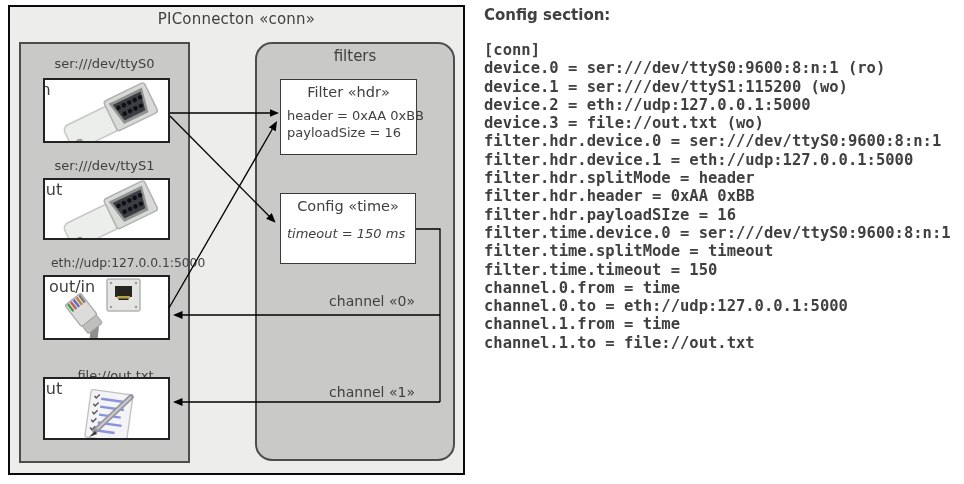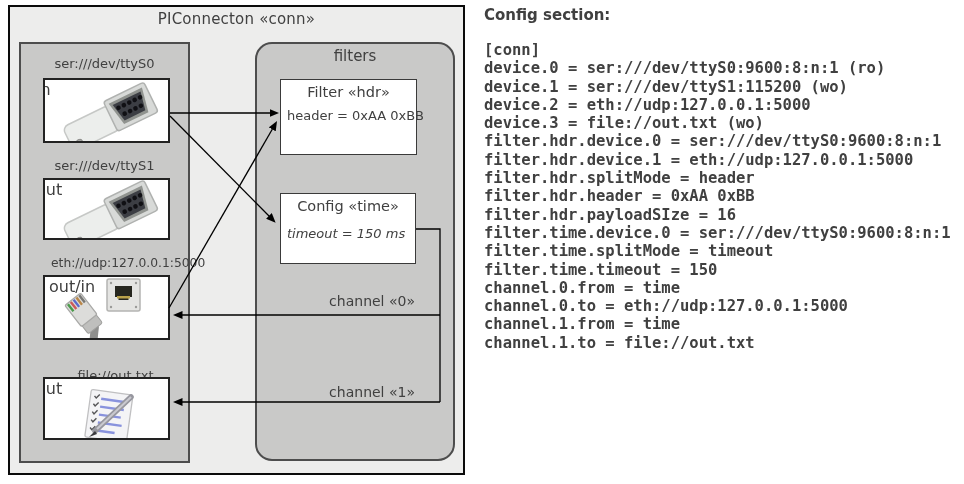--- a/index.html
+++ b/index.html
@@ -151,20 +151,21 @@
       </div>
     </div>
 
     <div class="col filters-col">
       <div class="col-title">filters</div>
 
       <div class="filter-box" style="top:35px;width:137px;height:76px;">
         <div class="filter-title">Filter «hdr»</div>
         <div class="filter-attrs" style="top:28px;">
           <div>header = 0xAA 0xBB</div>
+          <div>payloadSize = 16</div>
         </div>
       </div>
 
       <div class="filter-box" style="top:149px;width:136px;height:71px;">
         <div class="filter-title">Config «time»</div>
         <div class="filter-attrs" style="top:32px;font-style:italic;">
           <div>timeout = 150 ms</div>
         </div>
       </div>
 

